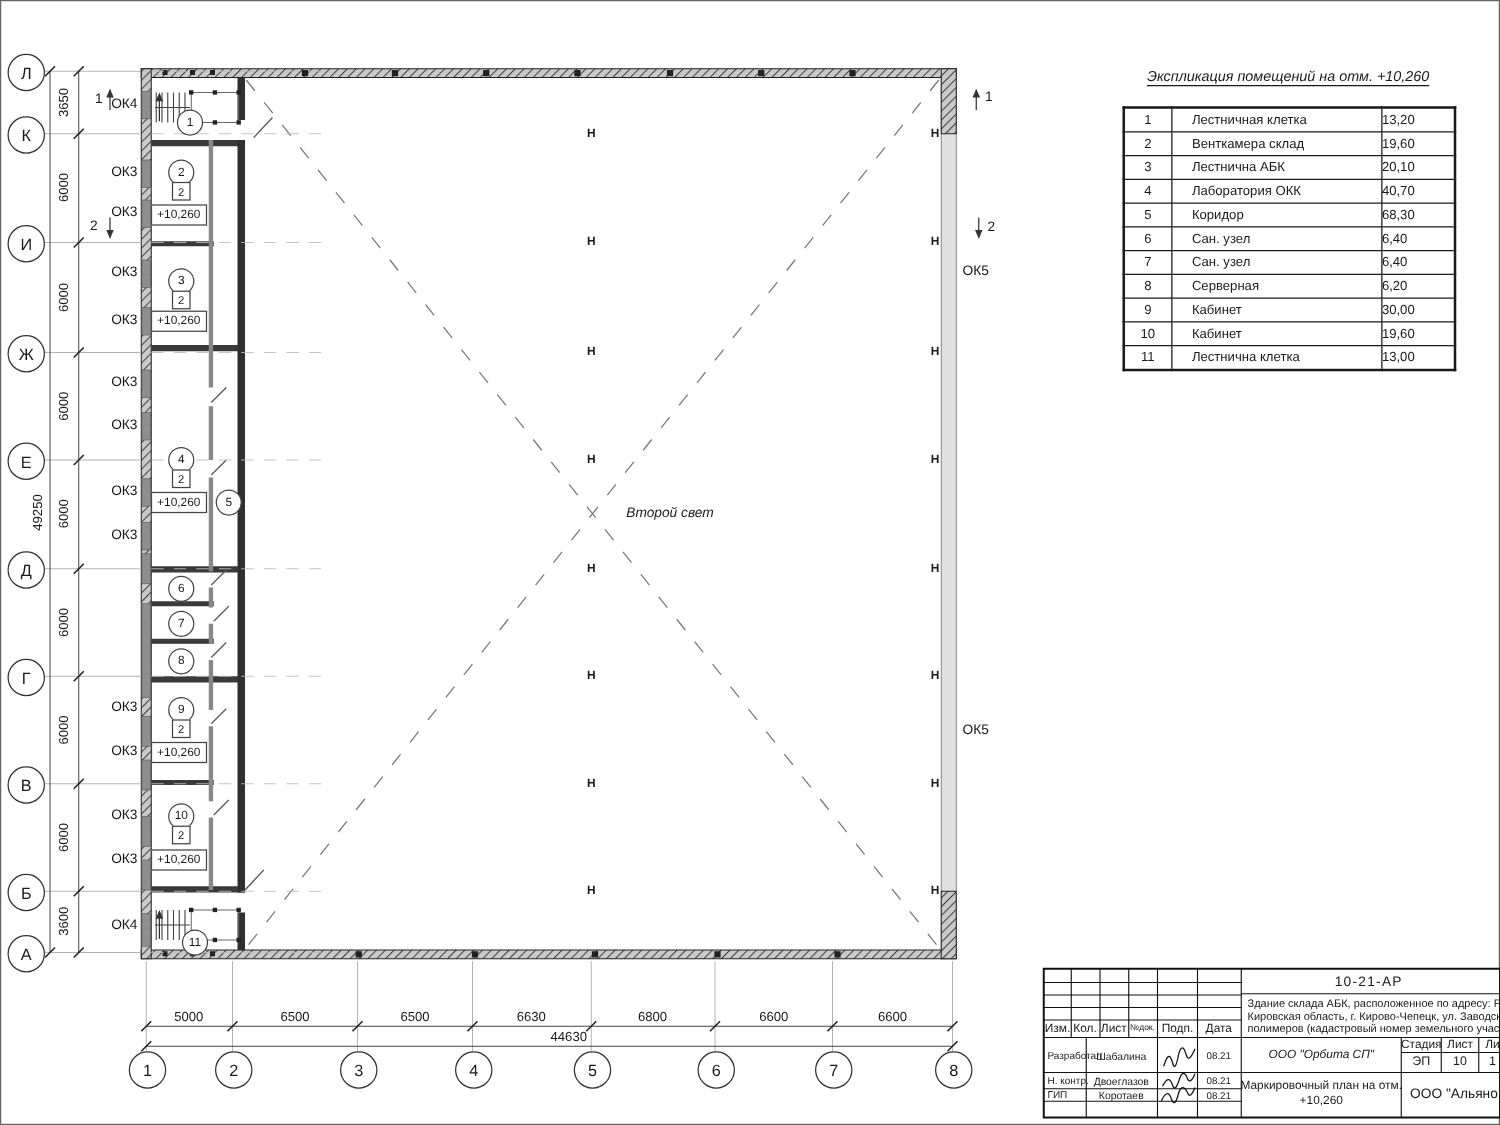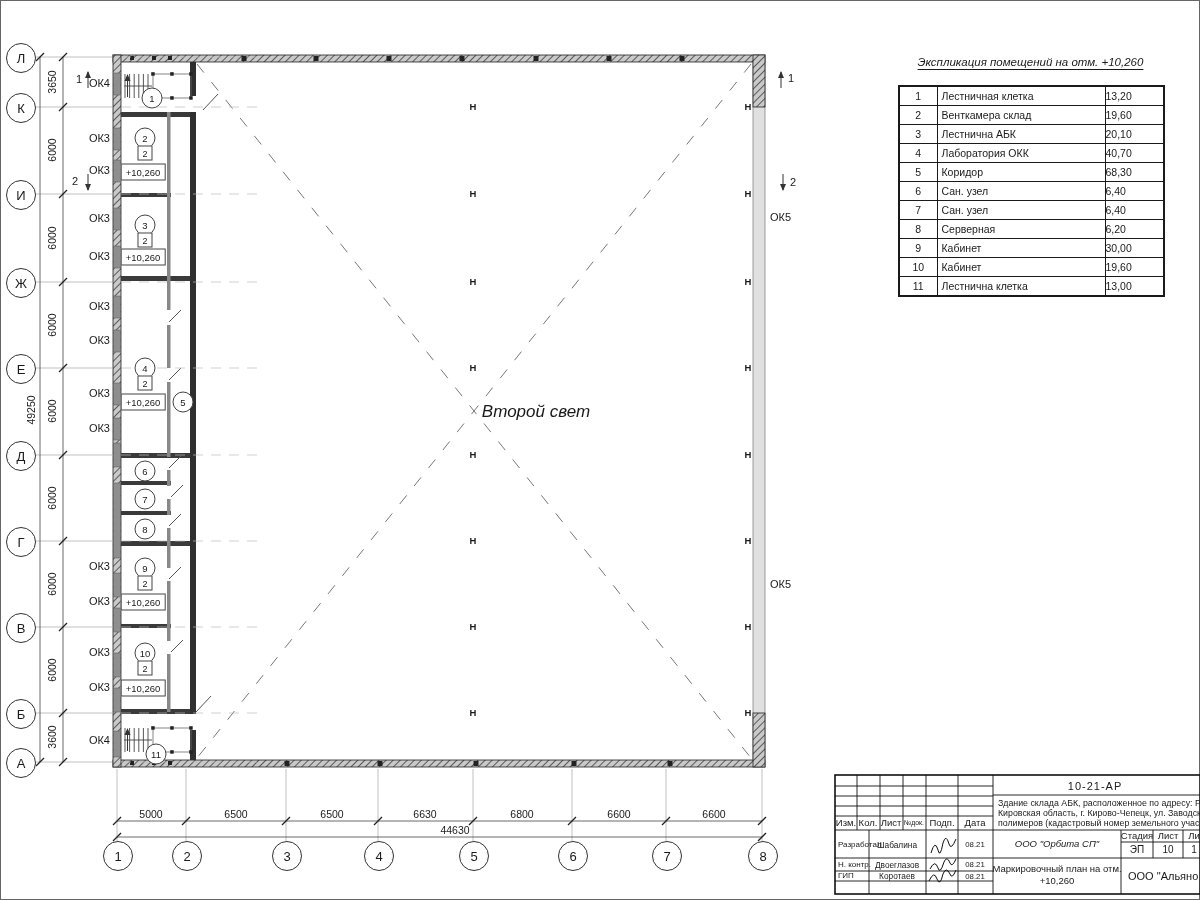--- a/index.html
+++ b/index.html
@@ -23,21 +23,21 @@
   .catsq{position:absolute;width:13px;height:13px;border:1px solid #444;background:#fff;
          display:flex;align-items:center;justify-content:center;font-size:9px;
          transform:translate(-50%,-50%)}
   .lvl{position:absolute;border:1px solid #444;background:#fff;font-size:9.5px;padding:2px 4px;
        transform:translate(-50%,-50%)}
   .sched{position:absolute;left:898px;top:85px;border-collapse:collapse;background:#fff;
          border:2px solid #1a1a1a}
   .sched td{border:1px solid #1a1a1a;font-size:10.5px;padding:0;height:18px;vertical-align:middle}
   .sched td.hd{height:50px;text-align:center;line-height:1.2}
   .sched td.num{text-align:center}
-  .sched td.nm{padding-left:4px}
+  .sched td.nm{padding-left:16px}
   .sched td.ar{text-align:left}
   .sched td.tot{height:22px}
   .tb{font-size:9.5px}
 </style>
 </head>
 <body>
 
 <div id="page">
 
 <svg width="1200" height="900" style="position:absolute;left:0;top:0">
@@ -287,21 +287,21 @@
   </g>
 
   <g stroke="#111" stroke-width="1" fill="none">
     <path d="M931 853 q4 -14 7 -3 q2 9 5 -7 q3 -10 6 1 q2 7 7 -5"></path>
     <path d="M930 869 q5 -10 8 -1 q2 7 6 -6 q3 -7 6 1 q2 5 6 -4"></path>
     <path d="M929 881 q5 -11 8 -2 q3 8 6 -5 q3 -8 7 0 q2 6 6 -4"></path>
   </g>
 </svg>
 
 <div class="t it u" style="left:898px;top:57px;width:265px;text-align:center;font-size:11.5px">Экспликация помещений на отм. +10,260</div>
-<div class="t it" style="left:536px;top:411px;font-size:17px;transform:translate(-50%,-50%)">Второй свет</div>
+<div class="t it" style="left:536px;top:411px;font-size:11px;transform:translate(-50%,-50%)">Второй свет</div>
 
 <div class="bubble" style="left:6px;top:43px">Л</div>
 <div class="bubble" style="left:6px;top:93px">К</div>
 <div class="bubble" style="left:6px;top:180px">И</div>
 <div class="bubble" style="left:6px;top:268px">Ж</div>
 <div class="bubble" style="left:6px;top:354px">Е</div>
 <div class="bubble" style="left:6px;top:441px">Д</div>
 <div class="bubble" style="left:6px;top:527px">Г</div>
 <div class="bubble" style="left:6px;top:613px">В</div>
 <div class="bubble" style="left:6px;top:699px">Б</div>

